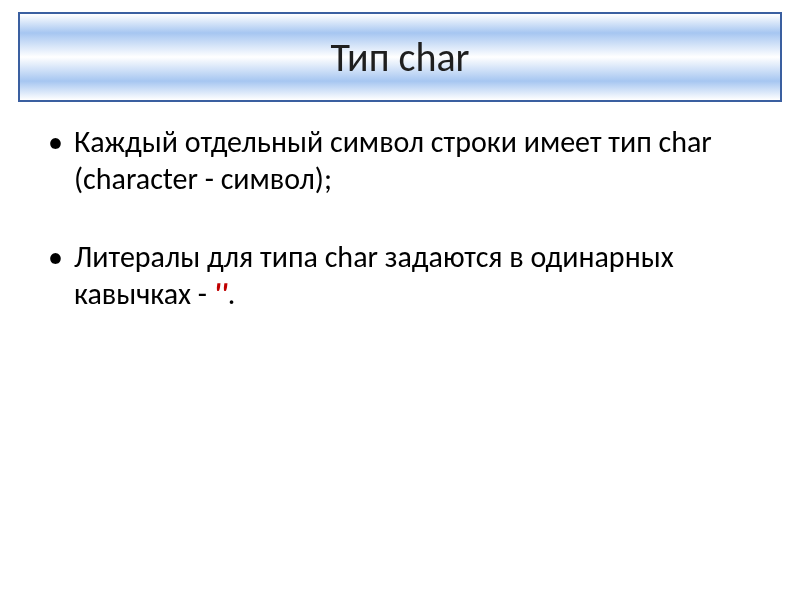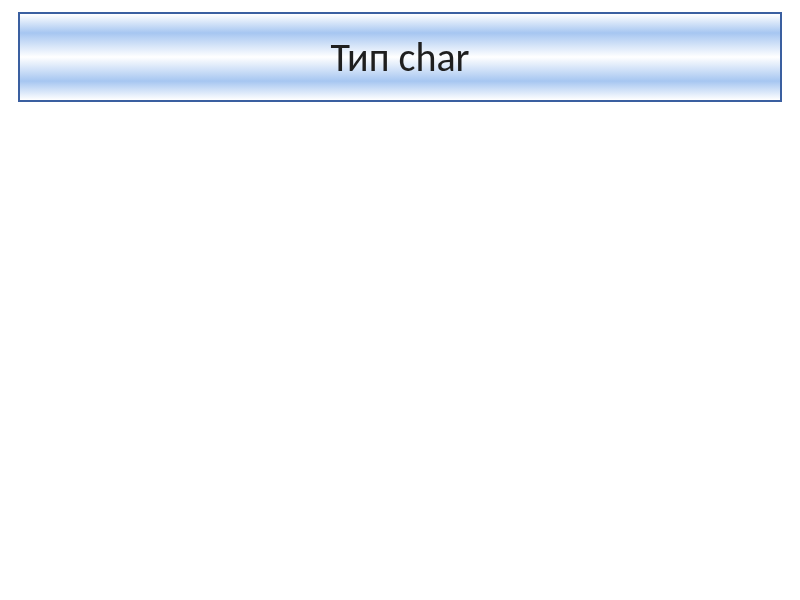--- a/index.html
+++ b/index.html
@@ -58,16 +58,22 @@
 <body>
 
 <div class="slide">
 
   <div class="title-box">
     <div class="title-text">Тип char</div>
   </div>
 
   <div class="content">
     <ul>
+      <li class="bullet">
+        <span>Каждый отдельный символ строки имеет тип char (character - символ);</span>
+      </li>
+      <li class="bullet">
+        <span>Литералы для типа char задаются в одинарных кавычках - </span><span class="quotes">''</span><span>.</span>
+      </li>
     </ul>
   </div>
 
 </div>
 
 </body></html>

